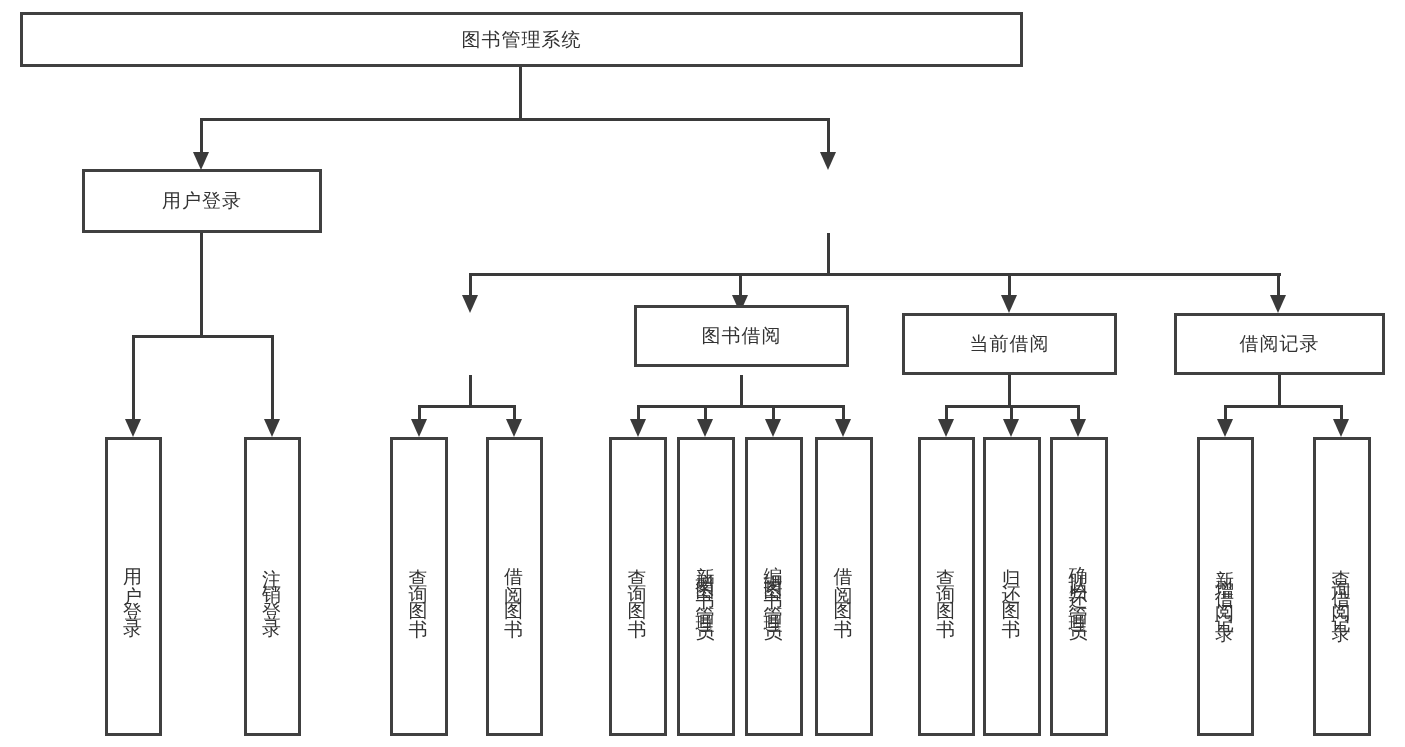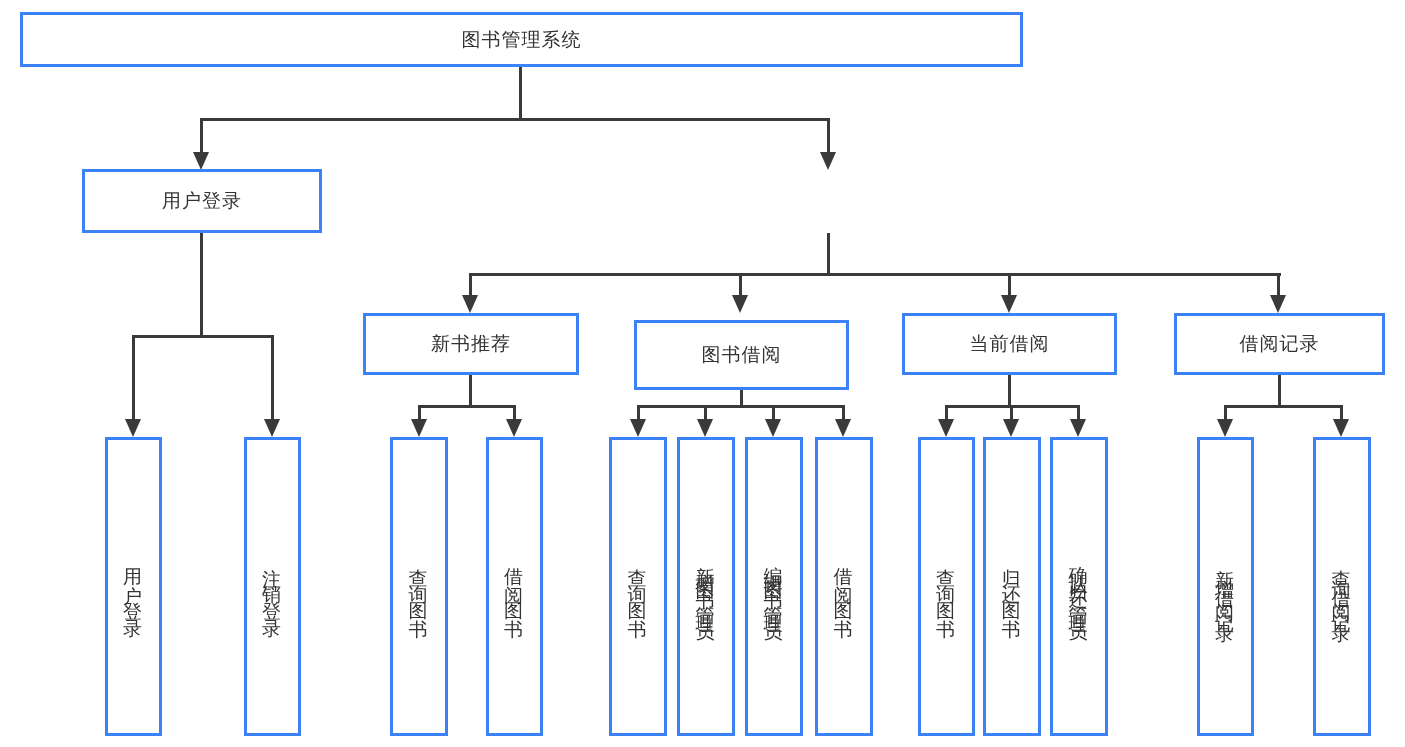--- a/index.html
+++ b/index.html
@@ -6,21 +6,21 @@
   .stage{
     position:relative;
     width:1405px;height:747px;
     background:#ffffff;
     font-family:"DejaVu Sans","Liberation Sans",sans-serif;
     overflow:hidden;
   }
   .box{
     position:absolute;
     box-sizing:border-box;
-    border:3px solid #3b82f6;
+    border:3px solid #404040;
     background:#ffffff;
     display:flex;
     align-items:center;
     justify-content:center;
     color:#333333;
     font-size:19px;
     letter-spacing:1px;
     z-index:2;
   }
   .leaf{top:437px;height:299px;}
@@ -118,24 +118,21 @@
   <div class="arrow" style="left:1333px;top:419px"></div>
 
   <div class="box" style="left:20px;top:12px;width:1003px;height:55px">
     <span>图书管理系统</span>
   </div>
 
   <div class="box" style="left:82px;top:169px;width:240px;height:64px">
     <span>用户登录</span>
   </div>
 
-  <div class="box" style="left:363px;top:313px;width:216px;height:62px">
-    <span>新书推荐</span>
-  </div>
-  <div class="box" style="left:634px;top:320px;width:215px;height:70px">
+  <div class="box" style="left:634px;top:305px;width:215px;height:62px">
     <span>图书借阅</span>
   </div>
   <div class="box" style="left:1174px;top:313px;width:211px;height:62px">
     <span>借阅记录</span>
   </div>
   <div class="box" style="left:902px;top:313px;width:215px;height:62px">
     <span>当前借阅</span>
   </div>
 
   <div class="box leaf" style="left:105px;width:57px">

